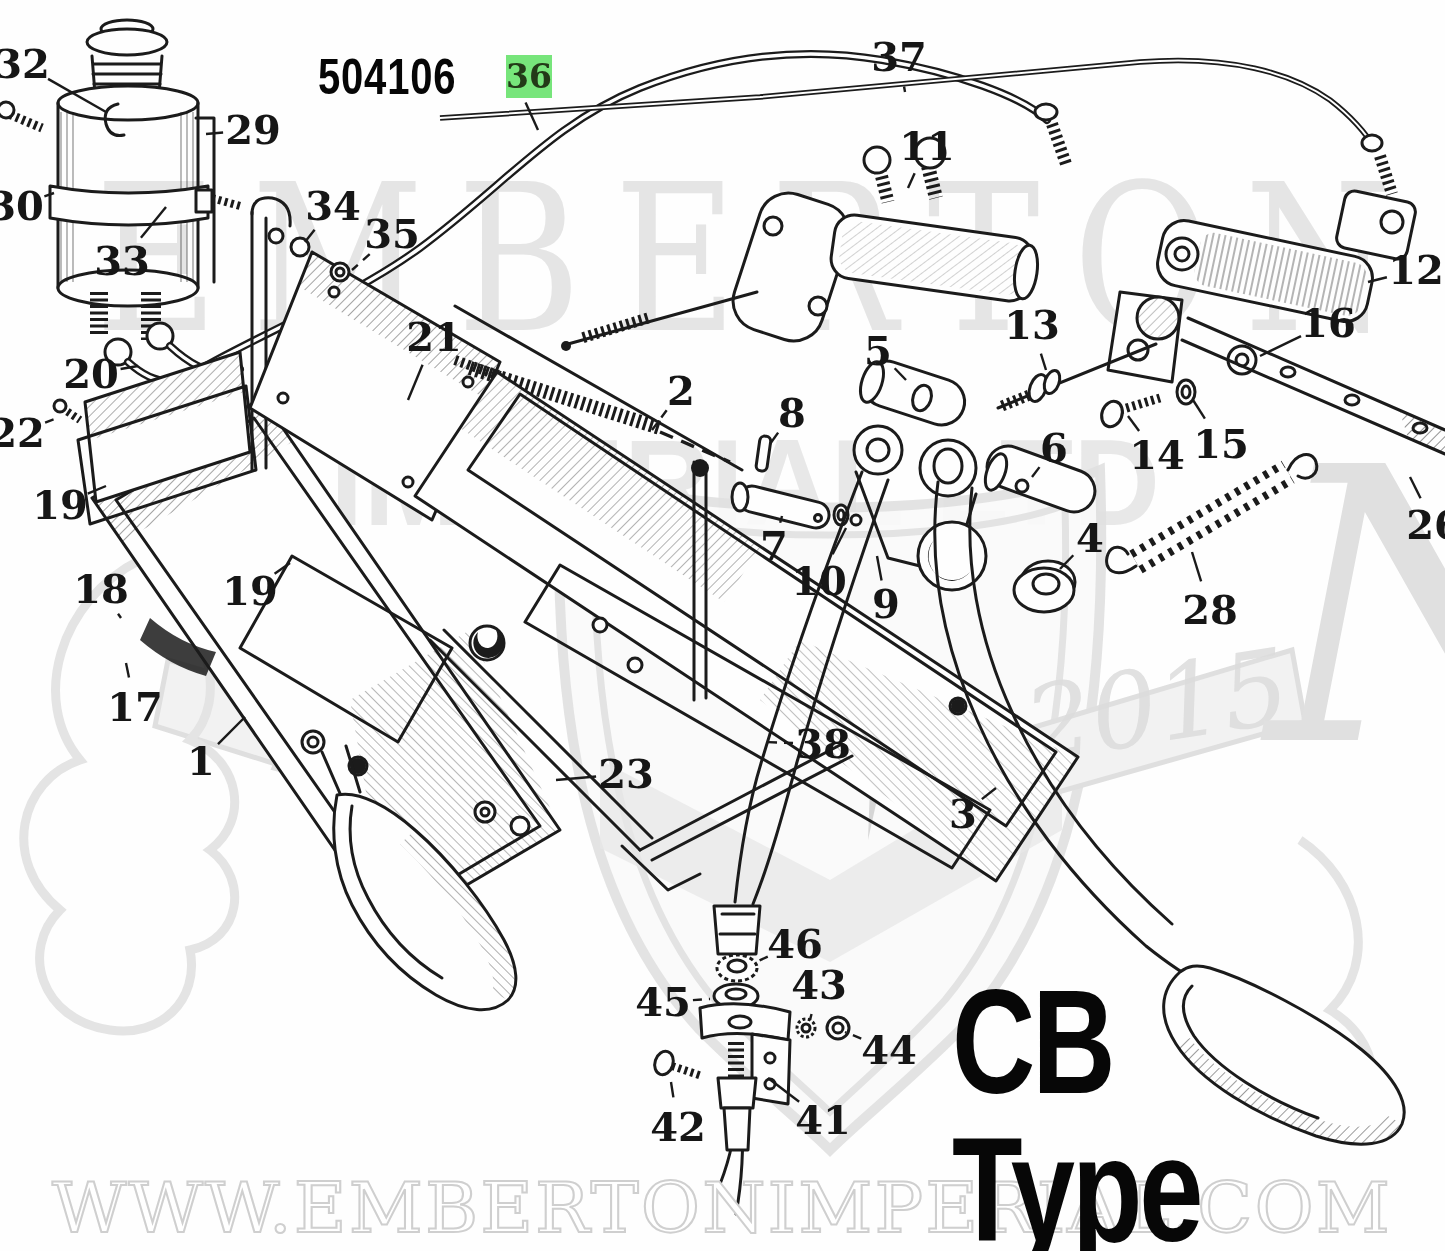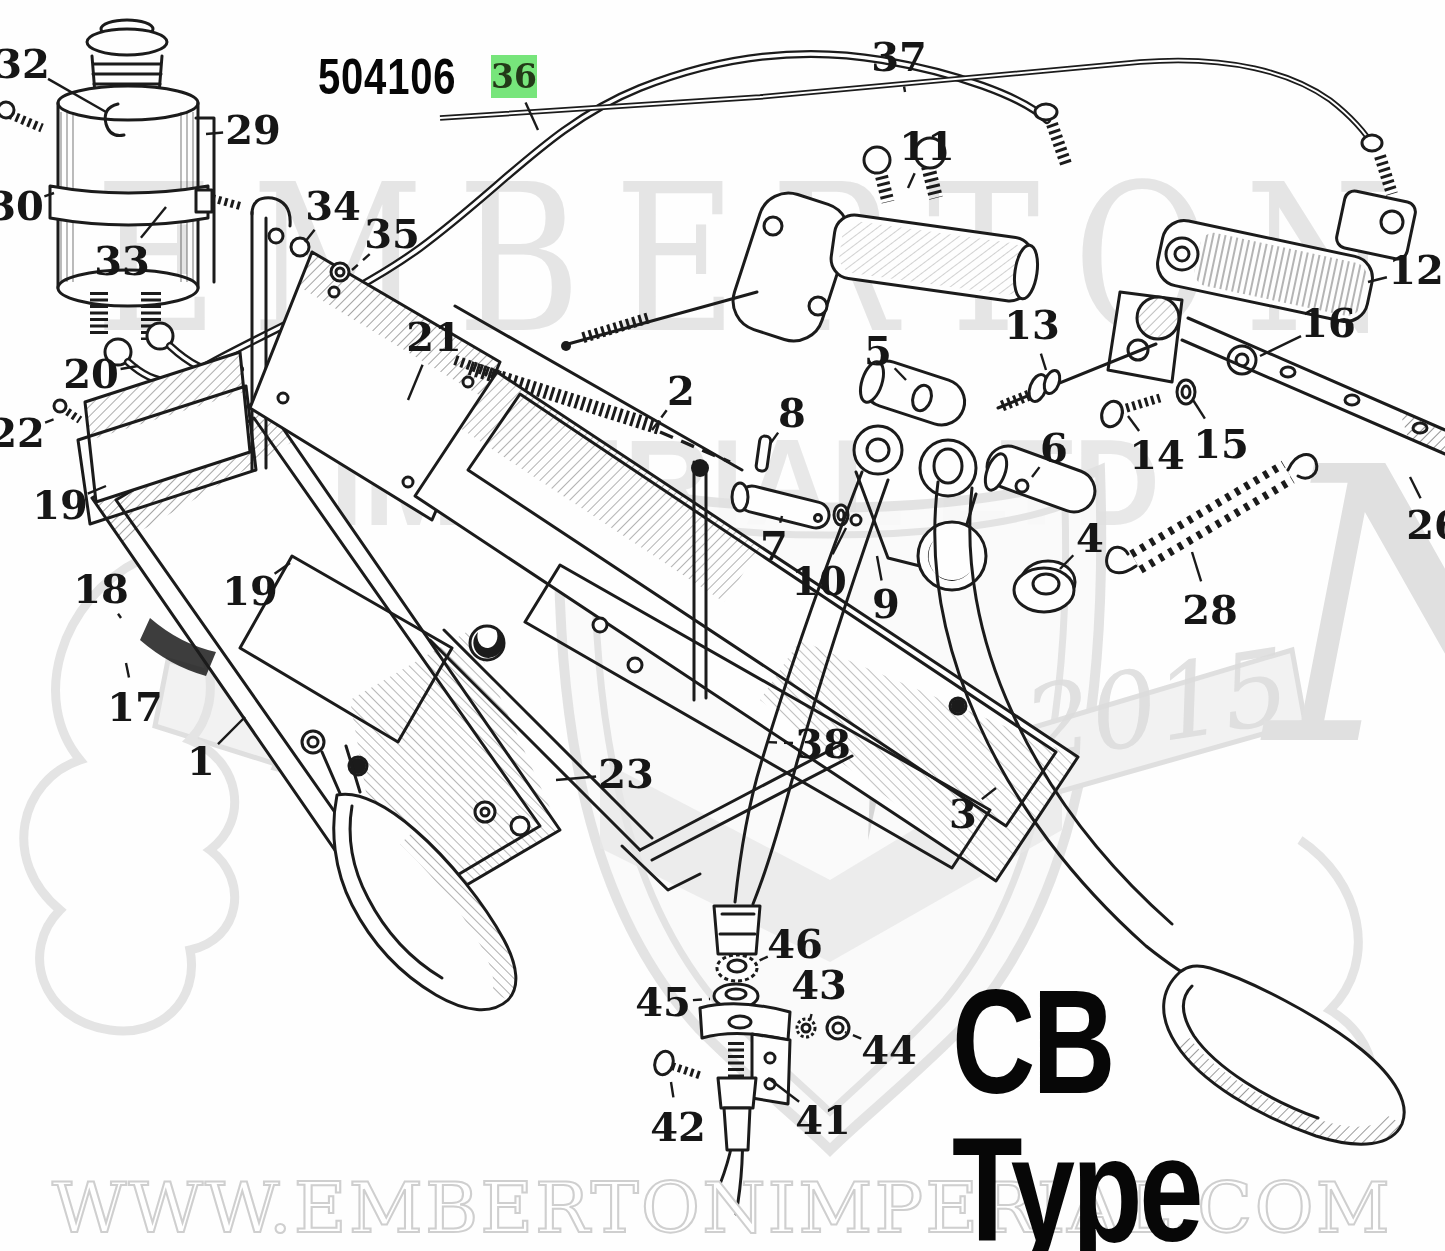--- a/index.html
+++ b/index.html
@@ -3,21 +3,21 @@
 <meta charset="utf-8">
 <style>
   html,body{margin:0;padding:0;background:#888;}
   .stage{position:relative;width:1445px;height:1251px;background:#fefefe;overflow:hidden;
          font-family:"DejaVu Serif",serif;}
   svg{position:absolute;left:0;top:0;}
   .part-number{position:absolute;left:318px;top:48px;font-family:"Liberation Sans",sans-serif;
     font-weight:900;font-size:50px;color:#060606;transform:scaleX(0.80);transform-origin:left top;
     letter-spacing:1px;}
   .hl-badge{position:absolute;width:46px;height:43px;display:flex;align-items:center;justify-content:center;
-    font-family:"DejaVu Serif",serif;font-weight:bold;font-size:33px;color:#233a18;}
+    font-family:"DejaVu Serif",serif;font-weight:bold;font-size:33px;color:#233a18;margin-left:15px;}
   .cb-type{position:absolute;left:952px;top:968px;font-family:"Liberation Sans",sans-serif;
     font-weight:900;font-size:148px;line-height:1;color:#070707;transform:scaleX(0.78);
     transform-origin:left top;letter-spacing:-4px;}
   text.callout{font-family:"DejaVu Serif",serif;font-weight:bold;font-size:40px;fill:#161616;}
   .ln{stroke:#1a1a1a;stroke-width:2.4;fill:none;}
   .art{stroke:#1b1b1b;stroke-width:3;fill:none;stroke-linecap:round;stroke-linejoin:round;}
   .artf{stroke:#1b1b1b;stroke-width:3;fill:#fefefe;stroke-linejoin:round;}
   .dark{fill:#1b1b1b;stroke:none;}
   .thread{stroke:#1b1b1b;stroke-dasharray:3 3.5;fill:none;}
   .tubeO{stroke:#1b1b1b;stroke-width:8;fill:none;stroke-linecap:round;}

